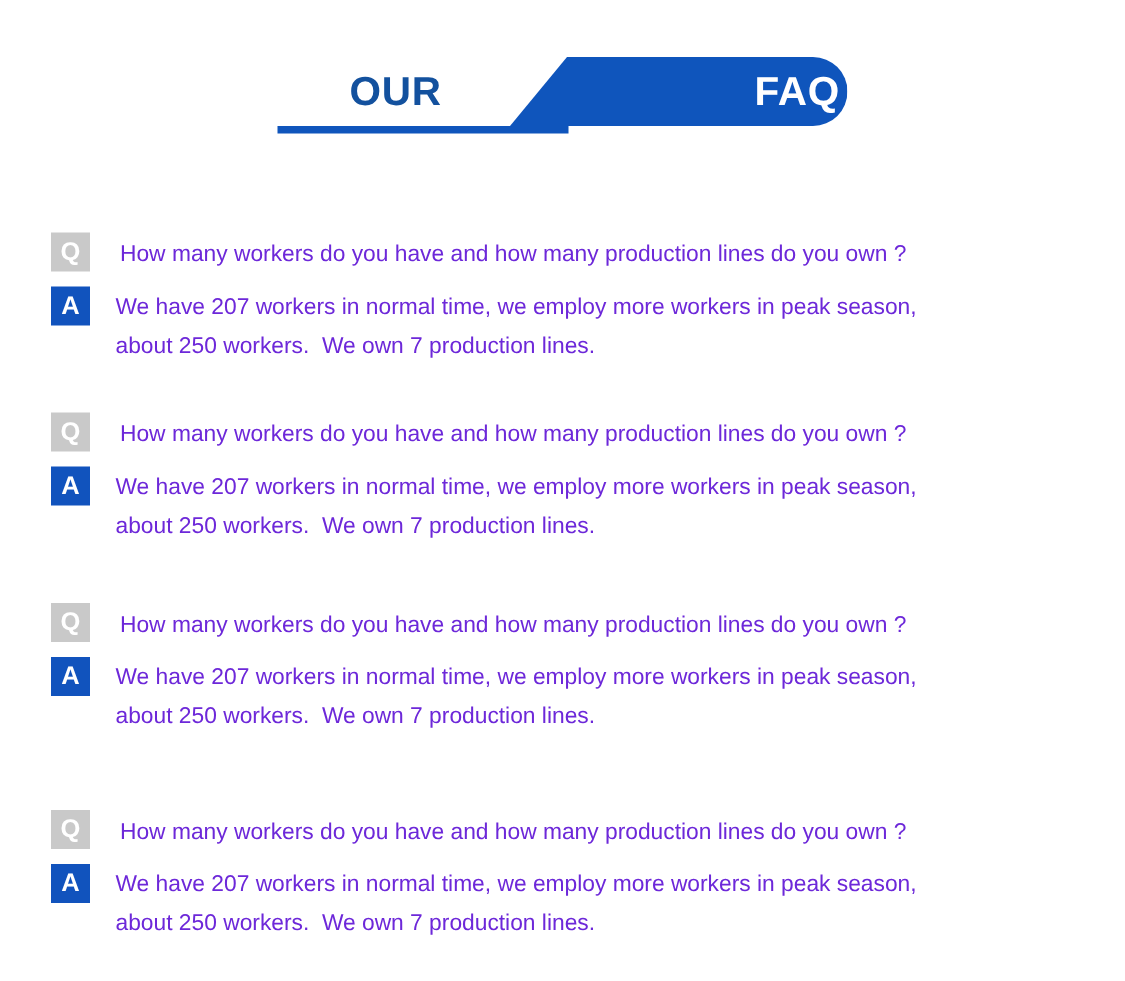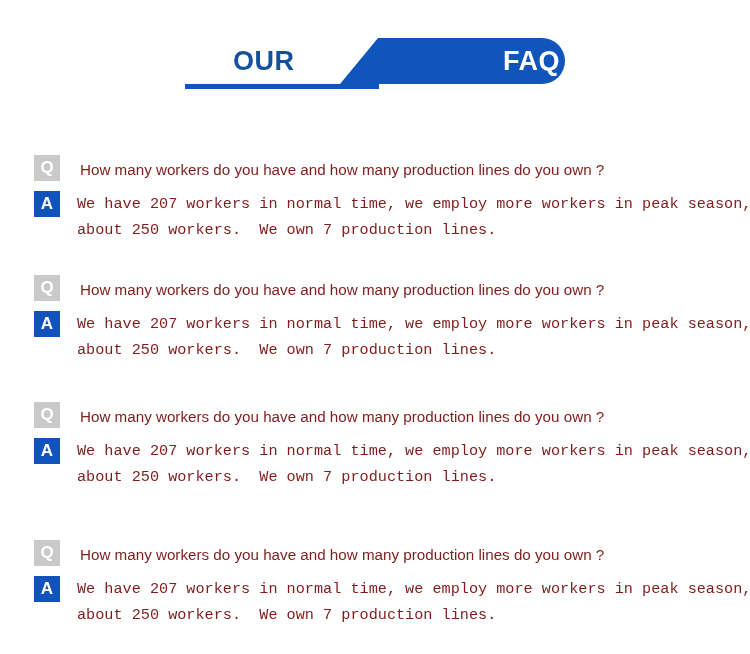--- a/index.html
+++ b/index.html
@@ -114,34 +114,33 @@
   .badge-q {
     background: #c9c9c9;
   }
 
   .badge-a {
     background: #1153bd;
   }
 
   .qa-text {
     font-size: 15.2px;
-    color: #7f1d1d;
+    color: #6d28d9;
     line-height: 25px;
     white-space: pre;
   }
 
   .q-text {
     padding-left: 46px;
     padding-top: 2px;
   }
 
   .a-text {
     padding-left: 43px;
     padding-top: 1px;
-    font-family: Liberation Mono, monospace;
   }
 </style>
 </head>
 <body>
 
 <div class="banner">
   <div class="banner-inner">
     <div class="faq-tab"></div>
     <div class="banner-underline"></div>
     <div class="our-label">OUR</div>

